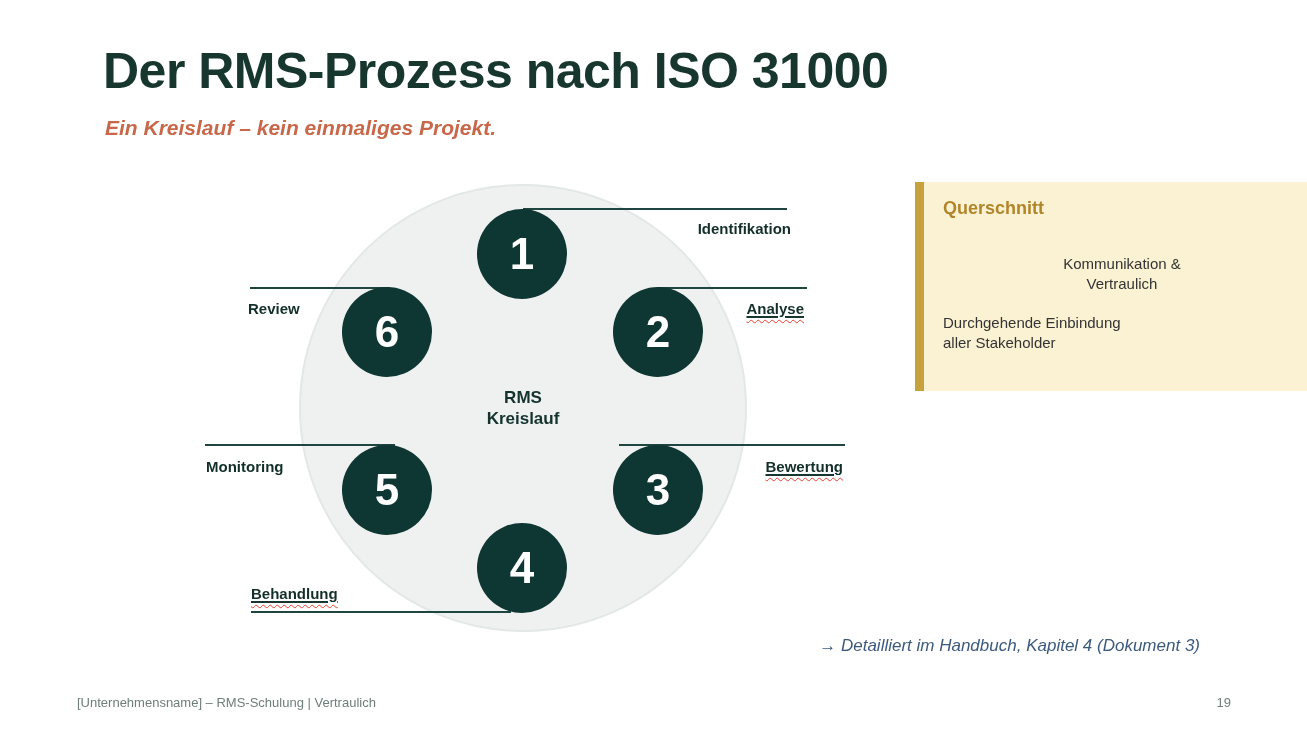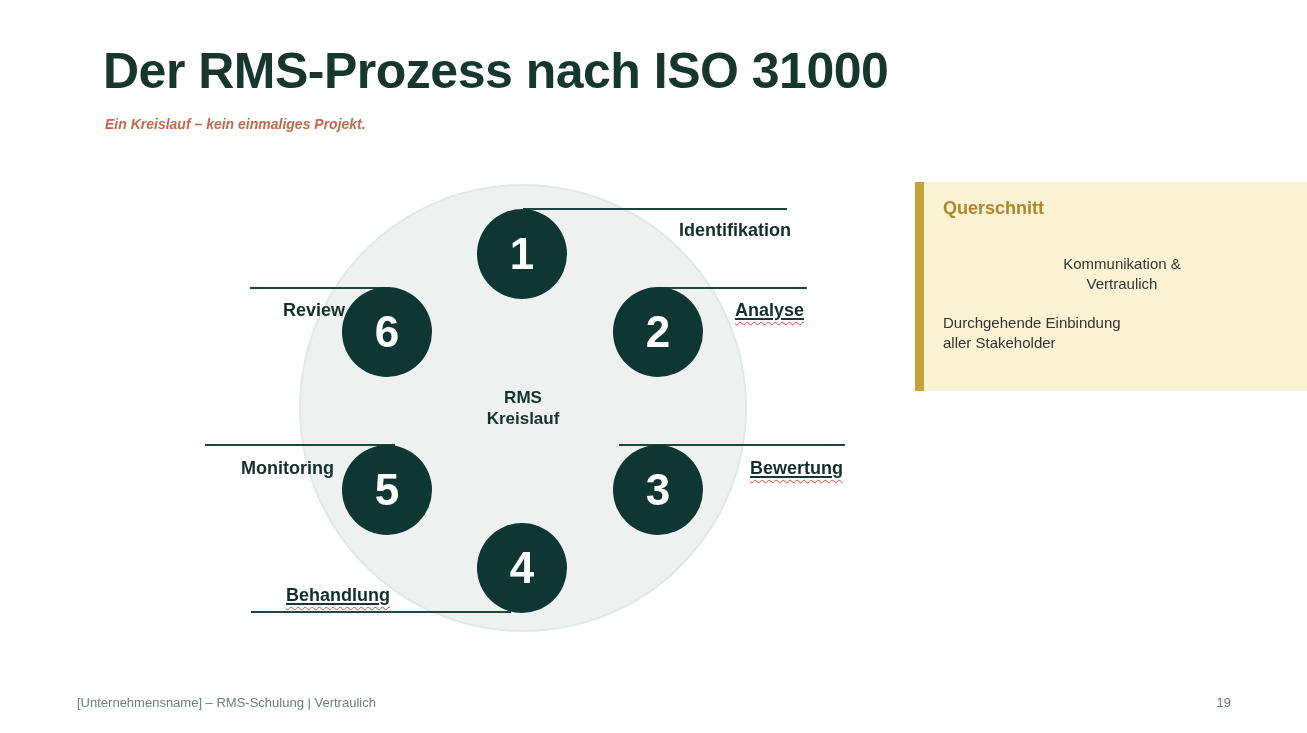--- a/index.html
+++ b/index.html
@@ -8,21 +8,21 @@
     font-family:"Liberation Sans", sans-serif;
   }
   
   .title{
     position:absolute;left:103px;top:44px;
     font-size:50px;line-height:1.1;font-weight:700;letter-spacing:-0.5px;
     color:#16362e;white-space:nowrap;
   }
   .subtitle{
     position:absolute;left:105px;top:116px;
-    font-size:14px;font-weight:700;font-style:italic;
+    font-size:21px;font-weight:700;font-style:italic;
     color:#c8684a;white-space:nowrap;
   }
   
   .cycle-bg{
     position:absolute;left:299px;top:184px;width:448px;height:448px;
     border-radius:50%;background:#eef1f0;border:2px solid #e2e8e6;
     box-sizing:border-box;z-index:0;
   }
   .connector{
     position:absolute;height:2px;background:#1e453f;z-index:1;
@@ -30,21 +30,21 @@
   .step-circle{
     position:absolute;width:90px;height:90px;border-radius:50%;
     background:#0e3632;z-index:2;
     display:flex;align-items:center;justify-content:center;
   }
   .step-number{
     color:#ffffff;font-size:44px;font-weight:700;line-height:1;
   }
   .step-label{
     position:absolute;z-index:3;
-    font-size:18px;font-weight:700;color:#132f2a;white-space:nowrap;margin-left:35px;
+    font-size:15px;font-weight:700;color:#132f2a;white-space:nowrap;
   }
   .u{ text-decoration:underline solid #17362f 1.5px; text-underline-offset:2px; }
   .sq{ text-decoration:underline wavy #e14234 1px; text-underline-offset:5px; }
   .center-label{
     position:absolute;left:458px;top:387px;width:130px;z-index:2;
     text-align:center;font-size:17px;font-weight:700;line-height:21px;color:#14332e;
   }
   
   .panel{
     position:absolute;left:915px;top:182px;width:406px;height:209px;
@@ -134,16 +134,17 @@
     <div class="panel-para first">
       <div>Kommunikation &amp;</div>
       <div>Vertraulich</div>
     </div>
     <div class="panel-para second">
       <div>Durchgehende Einbindung</div>
       <div>aller Stakeholder</div>
     </div>
   </div>
 
+  <div class="handbook-note">→ Detailliert im Handbuch, Kapitel 4 (Dokument 3)</div>
   <div class="footer-text">[Unternehmensname] – RMS-Schulung | Vertraulich</div>
   <div class="page-number">19</div>
 
 </div>
 
 </body></html>

